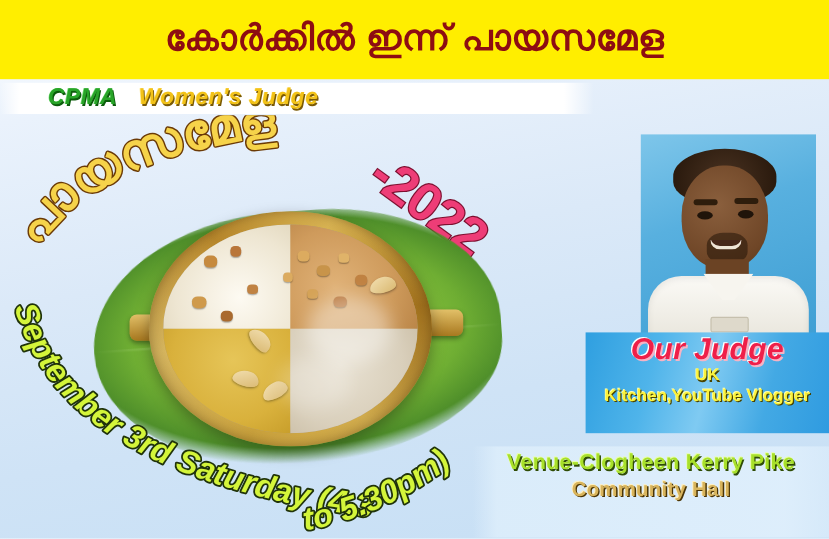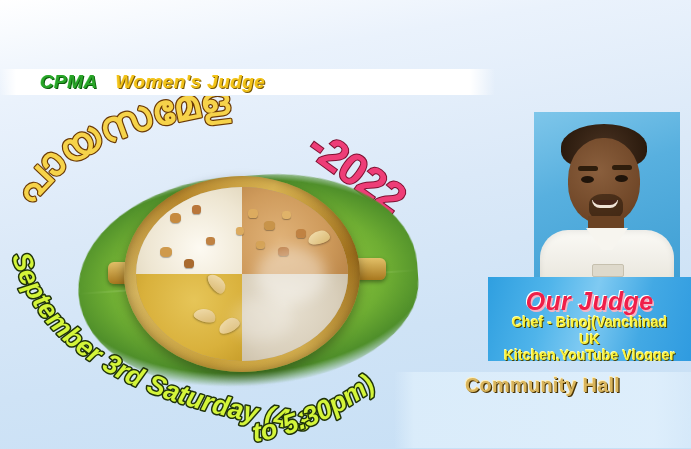--- a/index.html
+++ b/index.html
@@ -158,21 +158,21 @@
   .ph-badge{position:absolute;left:58px;top:152px;width:30px;height:11px;border-radius:2px;
     background:#ded9cb;border:1px solid #c6c0ae;}
 
   
   .judgebox{
     position:absolute;left:488px;top:277px;width:203px;height:84px;
     background:linear-gradient(105deg,#2f9fe0 0%,#4fb4ea 28%,#7fcaf2 50%,#43a9e4 74%,#2f9be0 100%);
     text-align:center;overflow:hidden;
   }
   .judge-title{
-    margin-top:11px;font-size:25px;font-weight:bold;font-style:italic;color:#ef1f49;
+    margin-top:1px;font-size:25px;font-weight:bold;font-style:italic;color:#ef1f49;
     text-shadow:1.5px 1.5px 0 #f6b3c4,-1px -1px 0 #ffffff;
     letter-spacing:.3px;line-height:1.05;
   }
   .judge-line{
     font-size:14px;font-weight:bold;color:#fbf33c;
     text-shadow:1px 1px 0 #4a4400,-0.6px -0.6px 0 #ffffb0;
     line-height:1.18;letter-spacing:.1px;white-space:nowrap;
   }
 
   
@@ -180,35 +180,38 @@
     position:absolute;left:394px;top:372px;width:297px;height:76px;
     text-align:center;
     background:linear-gradient(to right,rgba(214,235,250,0) 0px,rgba(221,238,251,.85) 20px,rgba(223,239,252,.92) 260px,rgba(223,239,252,.6) 297px);
   }
   .v1{
     font-size:18px;font-weight:bold;color:#a8e02a;
     text-shadow:1.2px 1.2px 0 #2f4c05,-0.7px -0.7px 0 #e9ffa8;
     letter-spacing:.2px;line-height:1.25;margin-top:2px;white-space:nowrap;
   }
   .v2{
-    font-size:20px;font-weight:bold;color:#d8b45c;
+    font-size:17px;font-weight:bold;color:#d8b45c;
     text-shadow:1.2px 1.2px 0 #4a3405,-0.7px -0.7px 0 #fff0bf;
     letter-spacing:.2px;line-height:1.3;white-space:nowrap;
   }
   .v3{
     font-size:17px;font-weight:bold;color:#f2572c;
     text-shadow:1.2px 1.2px 0 #5e1705,-0.7px -0.7px 0 #ffcbb5;
     letter-spacing:.3px;line-height:1.3;white-space:nowrap;
   }
 </style>
 </head>
 <body>
 
 <div id="poster">
 
+  <div class="banner">
+    <div class="banner-text">കോർക്കിൽ ഇന്ന് പായസമേള</div>
+  </div>
 
   <div class="subline">
     <span class="sub-cpma">CPMA</span>
     <span class="sub-ww">Women's Judge</span>
   </div>
 
   <svg class="arch" viewBox="0 0 460 120">
     <defs>
       <path id="archpath" d="M 10,118 C 60,28 210,2 350,22" fill="none"></path>
     </defs>
@@ -281,22 +284,22 @@
     <div class="ph-goatee"></div>
     <div class="ph-mouth"></div>
     <div class="ph-neck"></div>
     <div class="ph-coat"></div>
     <div class="ph-collar"></div>
     <div class="ph-badge"></div>
   </div>
 
   <div class="judgebox">
     <div class="judge-title">Our Judge</div>
-    <div class="judge-line">Chef - Binoj(Vanchinad</div>
     <div class="judge-line">UK</div>
     <div class="judge-line">Kitchen,YouTube Vlogger</div>
   </div>
 
   <div class="venuebox">
+    <div class="v1">Venue-Clogheen Kerry Pike</div>
     <div class="v2">Community Hall</div>
   </div>
 
 </div>
 
 </body></html>

